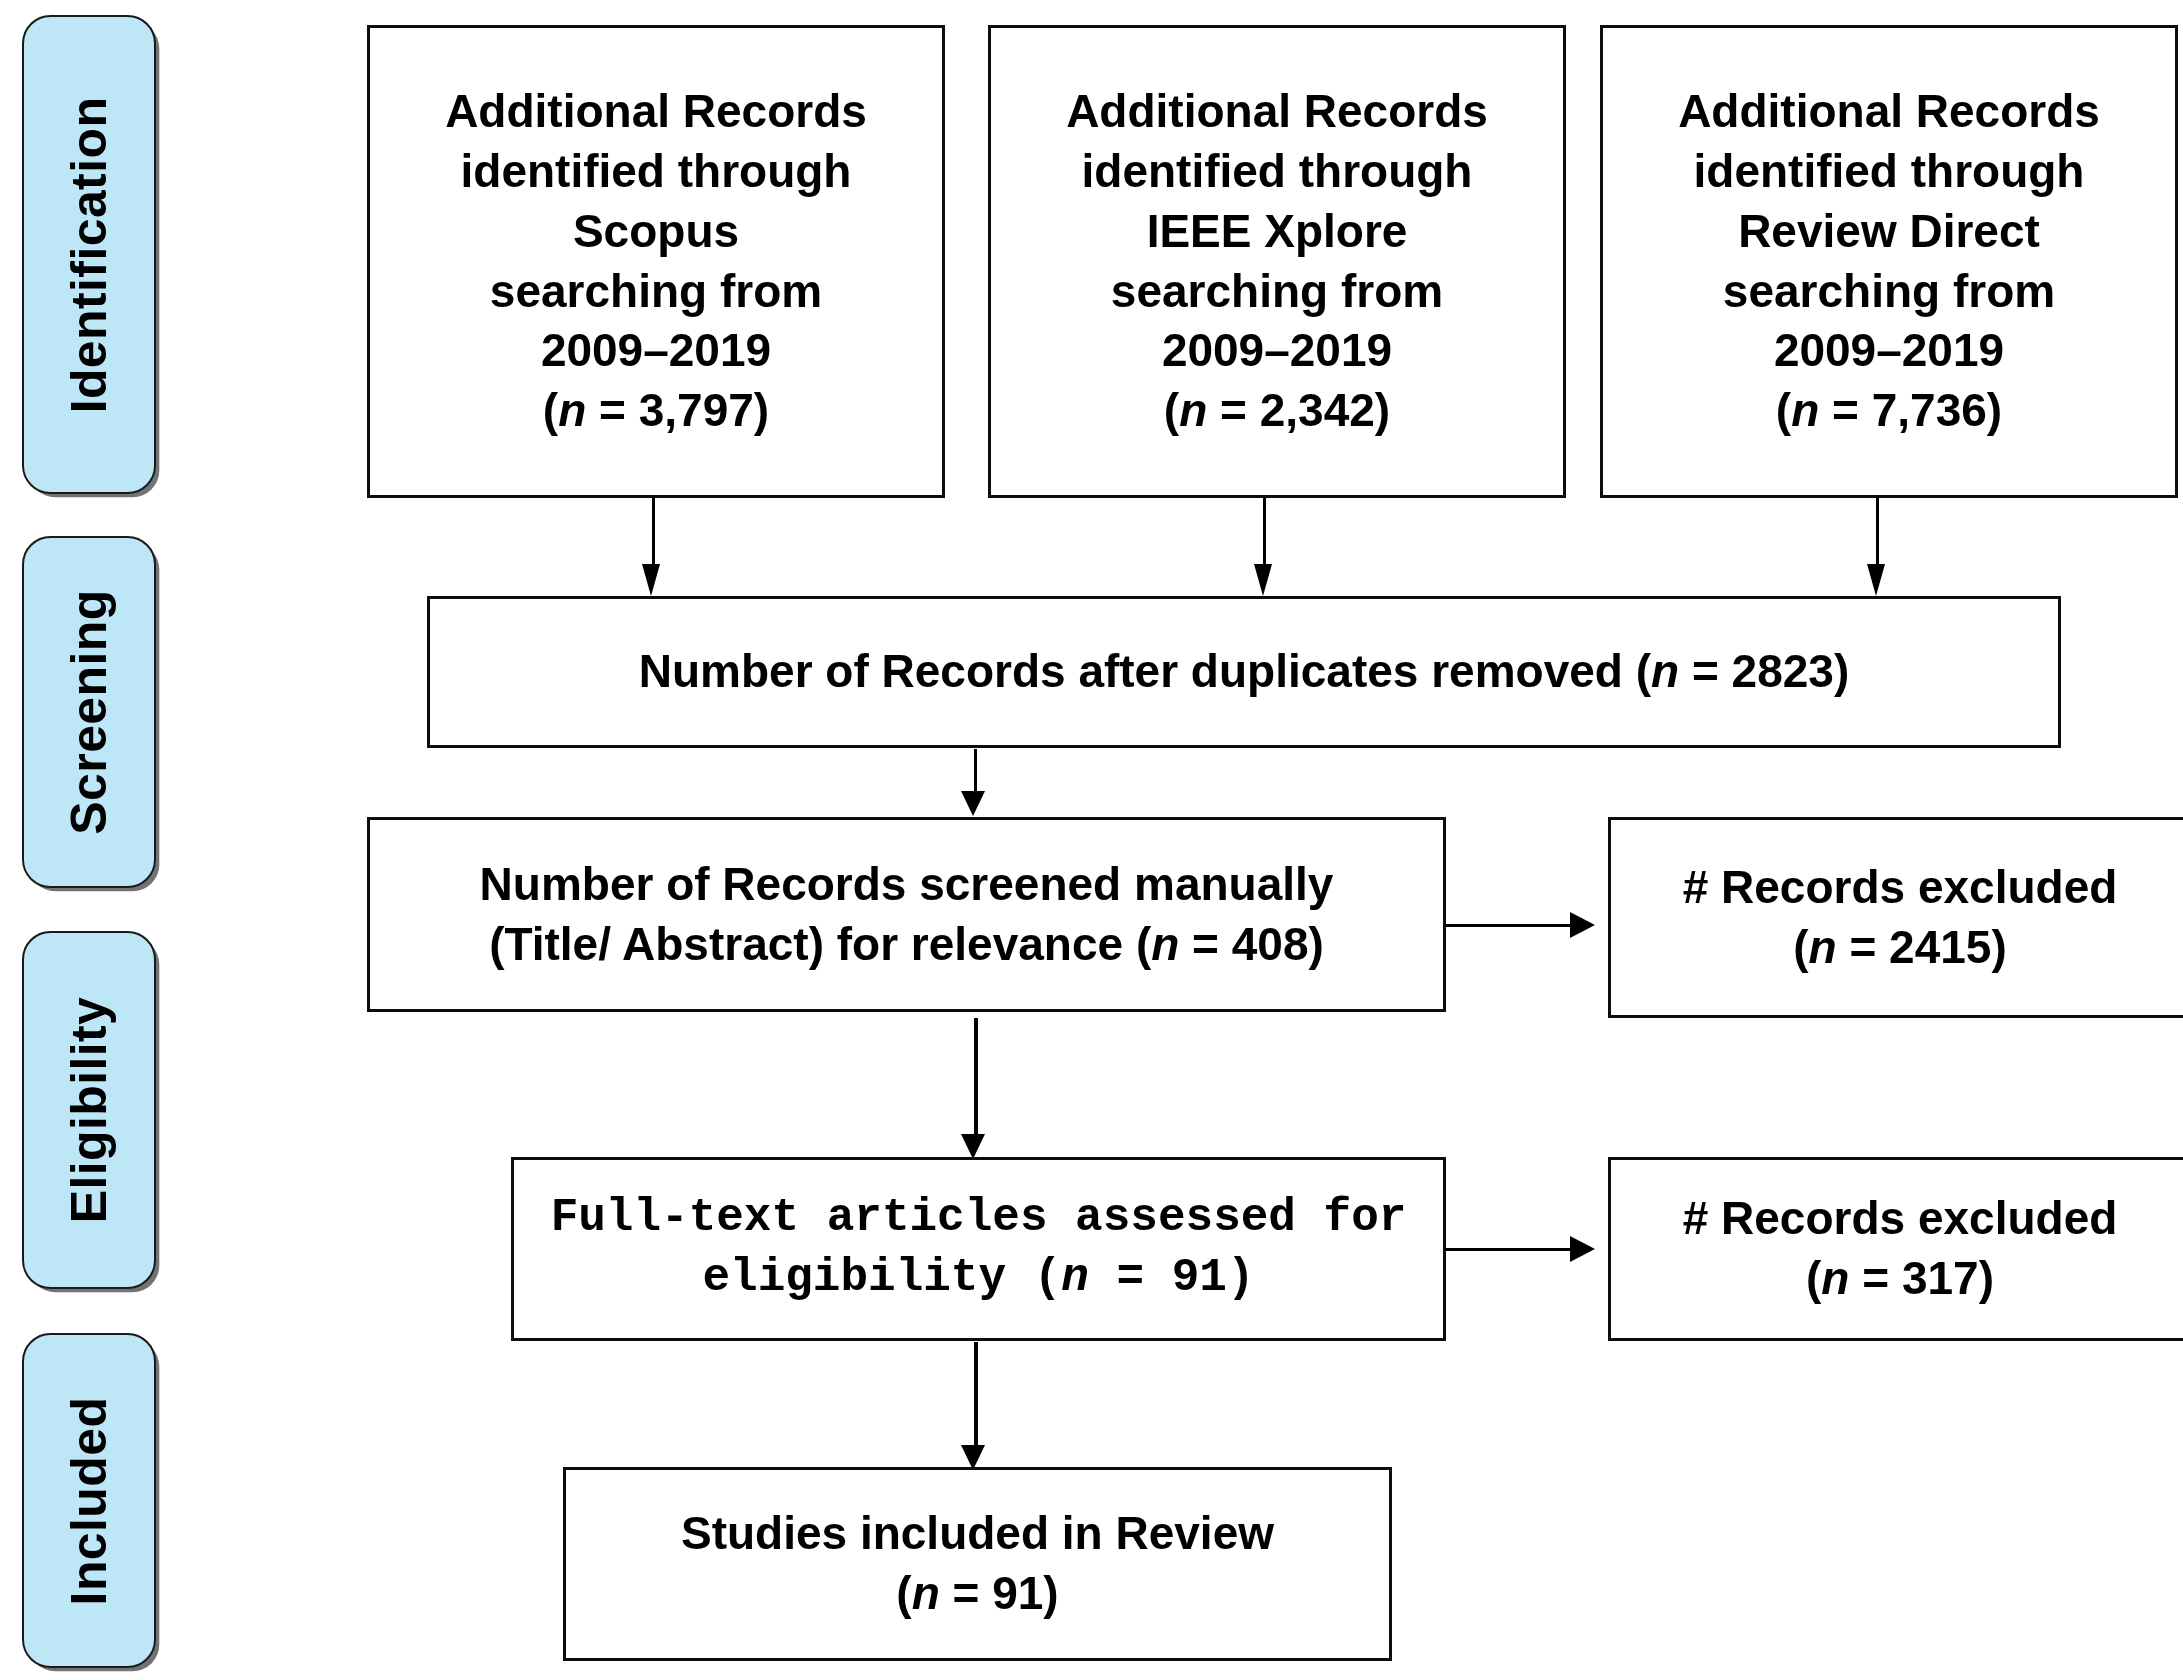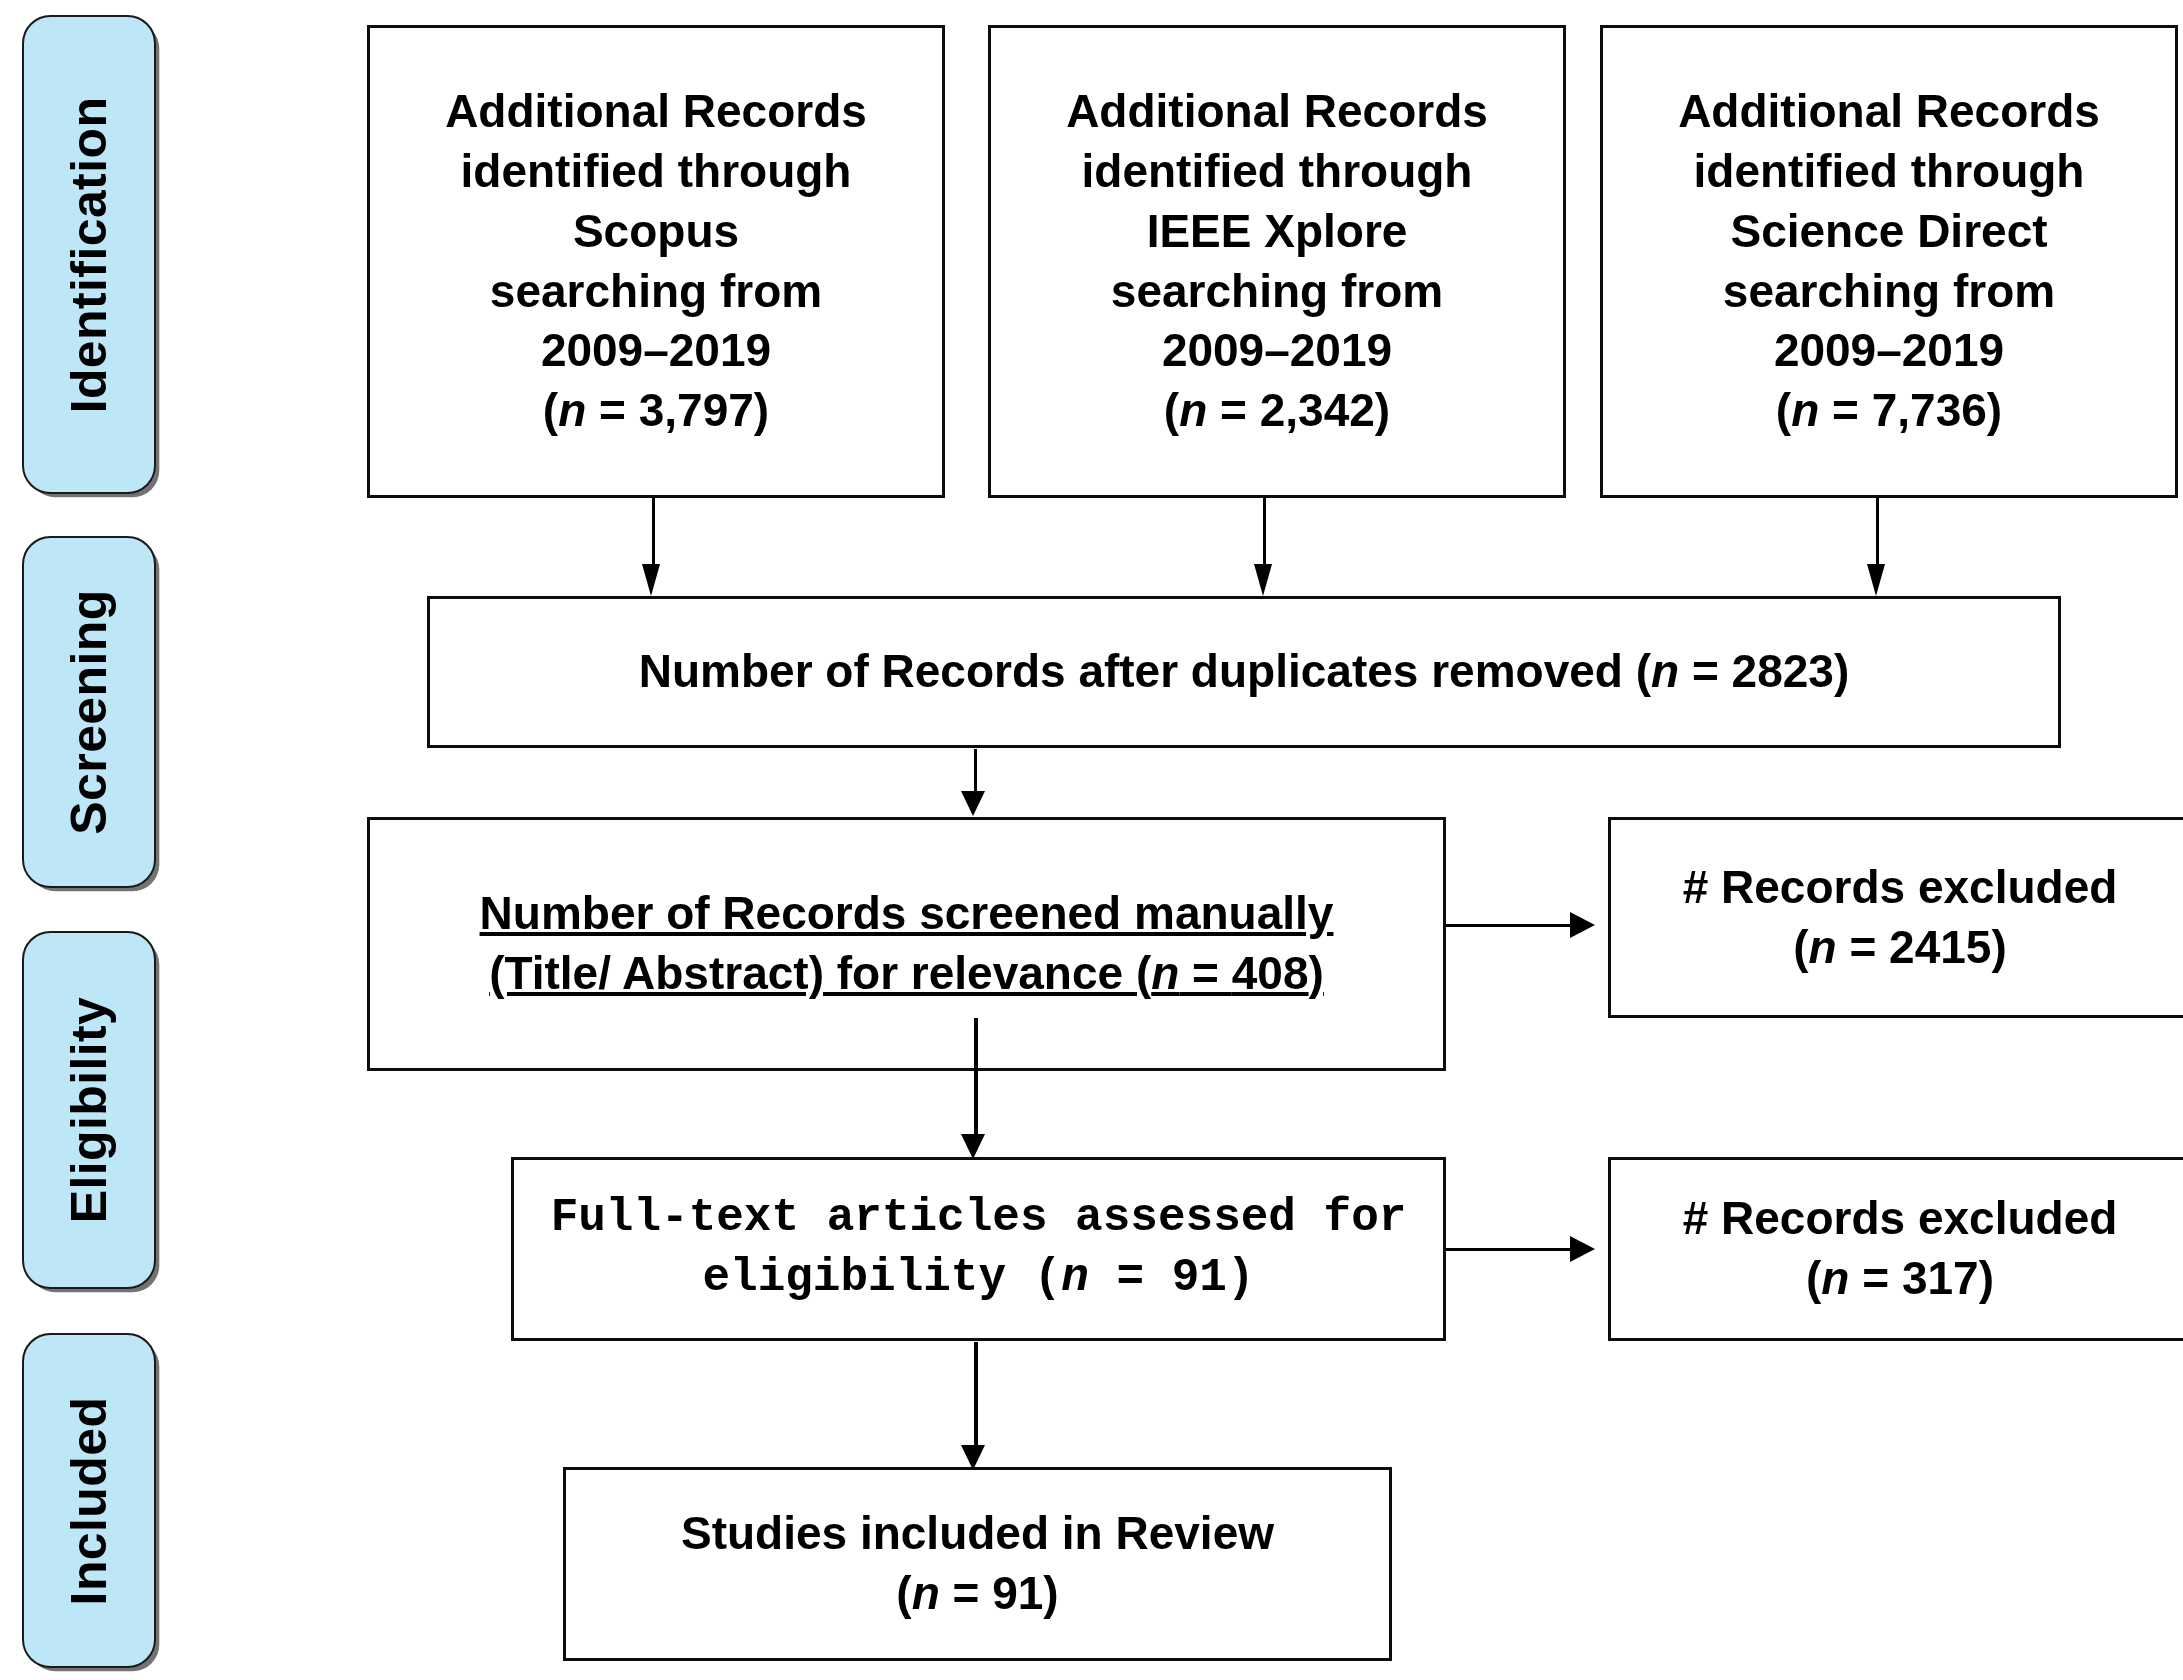--- a/index.html
+++ b/index.html
@@ -140,21 +140,21 @@
       <div>
         <span>(</span><i>n</i><span> = </span><span>2,342</span><span>)</span>
       </div>
     </div>
   </div>
 
   <div class="box src-box" style="left:1600px; top:25px; width:578px; height:473px;">
     <div class="inner">
       <div>Additional Records</div>
       <div>identified through</div>
-      <div>Science Direct</div>
+      <div>Review Direct</div>
       <div>searching from</div>
       <div>2009–2019</div>
       <div>
         <span>(</span><i>n</i><span> = </span><span>7,736</span><span>)</span>
       </div>
     </div>
   </div>
 
   <div class="vline" style="left:652px; top:498px; height:67px;"></div>
   <div class="arrow-down thin" style="left:642px; top:564px;"></div>
@@ -169,21 +169,21 @@
     <div class="inner">
       <div>
         <span>Number of Records after duplicates removed </span><span>(</span><i>n</i><span> = </span><span>2823</span><span>)</span>
       </div>
     </div>
   </div>
 
   <div class="vline" style="left:974px; top:749px; height:44px;"></div>
   <div class="arrow-down" style="left:961px; top:791px;"></div>
 
-  <div class="box scr-box" style="left:367px; top:817px; width:1079px; height:254px;text-decoration:underline;">
+  <div class="box scr-box" style="left:367px; top:817px; width:1079px; height:195px;">
     <div class="inner">
       <div>Number of Records screened manually</div>
       <div>
         <span>(Title/ Abstract) for relevance </span><span>(</span><i>n</i><span> = </span><span>408</span><span>)</span>
       </div>
     </div>
   </div>
 
   <div class="hline" style="left:1445px; top:924px; width:126px;"></div>
   <div class="arrow-right" style="left:1570px; top:912px;"></div>

